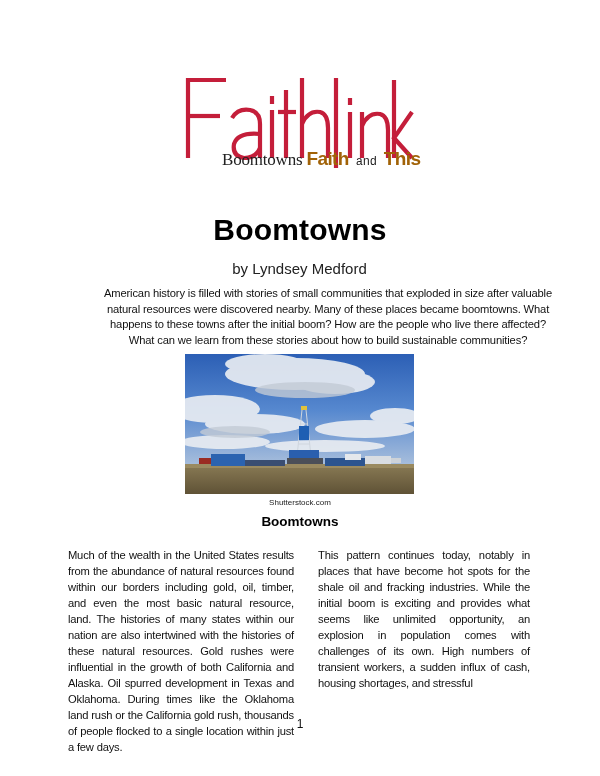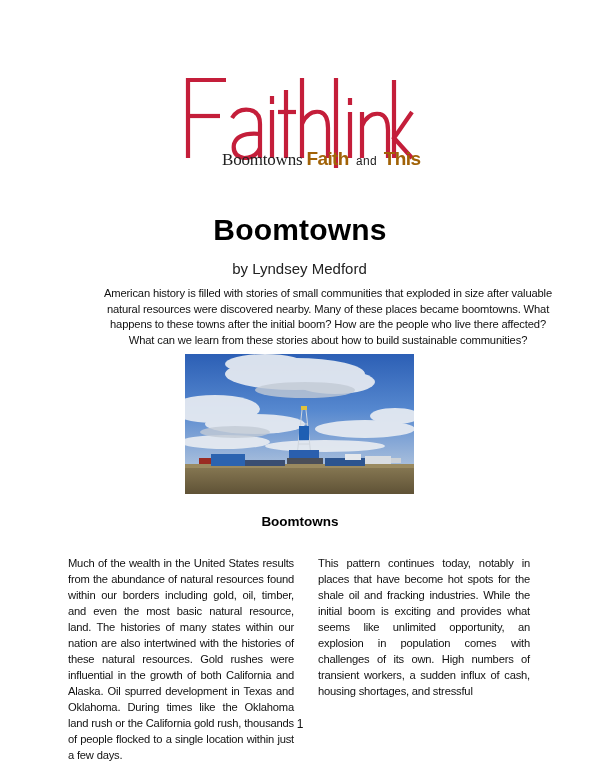--- a/index.html
+++ b/index.html
@@ -132,21 +132,21 @@
     
     .col {
       position: absolute;
       top: 543px;
       font-size: 11.2px;
       line-height: 16px;
       text-align: justify;
       color: #111111;
       letter-spacing: -0.2px;
     }
-    .col p { margin: 12px 0 16px 0; }
+    .col p { margin: 4px 0 16px 0; }
     .col-left { left: 68px; width: 226px; }
     .col-right { left: 318px; width: 212px; }
 
     
     .page-number {
       position: absolute;
       left: 0; right: 0;
       top: 717px;
       text-align: center;
       font-size: 12px;
@@ -244,20 +244,21 @@
       <rect x="102" y="104" width="36" height="6" fill="#4b4f58"></rect>
       <rect x="26" y="100" width="34" height="12" fill="#2b63b0"></rect>
       <rect x="60" y="106" width="40" height="6" fill="#3a4e72"></rect>
       <rect x="140" y="104" width="40" height="8" fill="#2c548f"></rect>
       <rect x="180" y="102" width="26" height="8" fill="#d9dde2"></rect>
       <rect x="160" y="100" width="16" height="6" fill="#e5e8ec"></rect>
       <rect x="14" y="104" width="12" height="6" fill="#9a2b22"></rect>
       <rect x="206" y="104" width="10" height="5" fill="#cdd2d8"></rect>
     </svg>
   </div>
+  <div class="photo-credit">Shutterstock.com</div>
 
   <div class="section-heading">Boomtowns</div>
 
   <div class="col col-left">
     <p>Much of the wealth in the United States results from the abundance of natural resources found within our borders including gold, oil, timber, and even the most basic natural resource, land. The histories of many states within our nation are also intertwined with the histories of these natural resources. Gold rushes were influential in the growth of both Califor­nia and Alaska. Oil spurred development in Texas and Oklahoma. During times like the Oklahoma land rush or the California gold rush, thousands of people flocked to a single location within just a few days.</p>
   </div>
   <div class="col col-right">
     <p>This pattern continues today, notably in places that have become hot spots for the shale oil and fracking industries. While the initial boom is exciting and pro­vides what seems like unlimited opportunity, an explosion in population comes with challenges of its own. High numbers of transient workers, a sud­den influx of cash, housing shortages, and stressful</p>
   </div>
 

